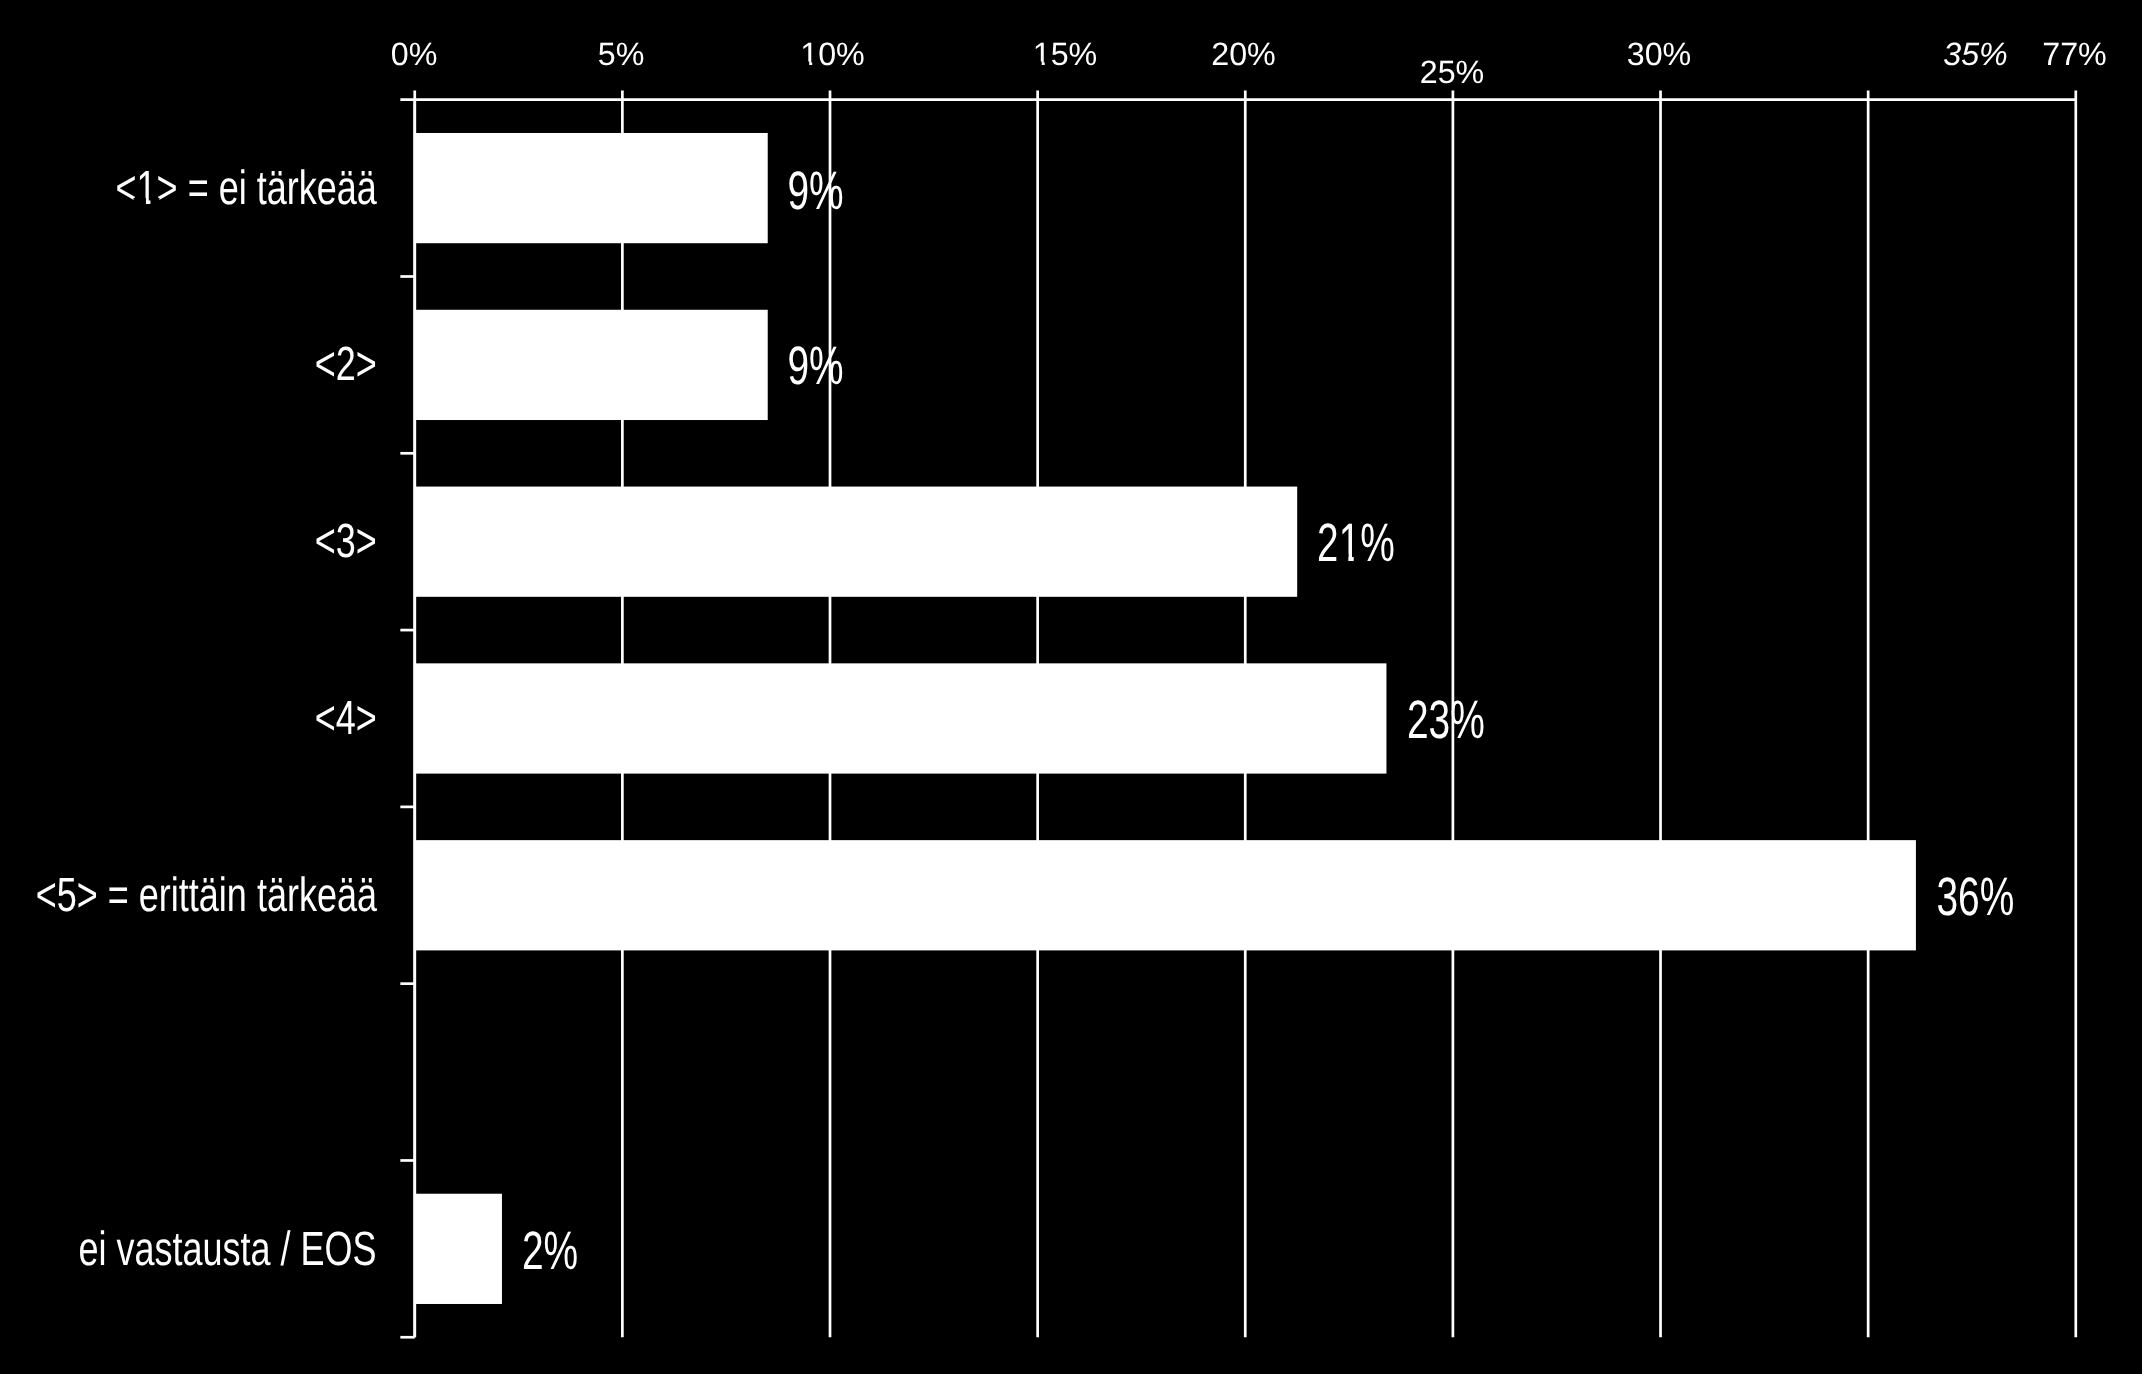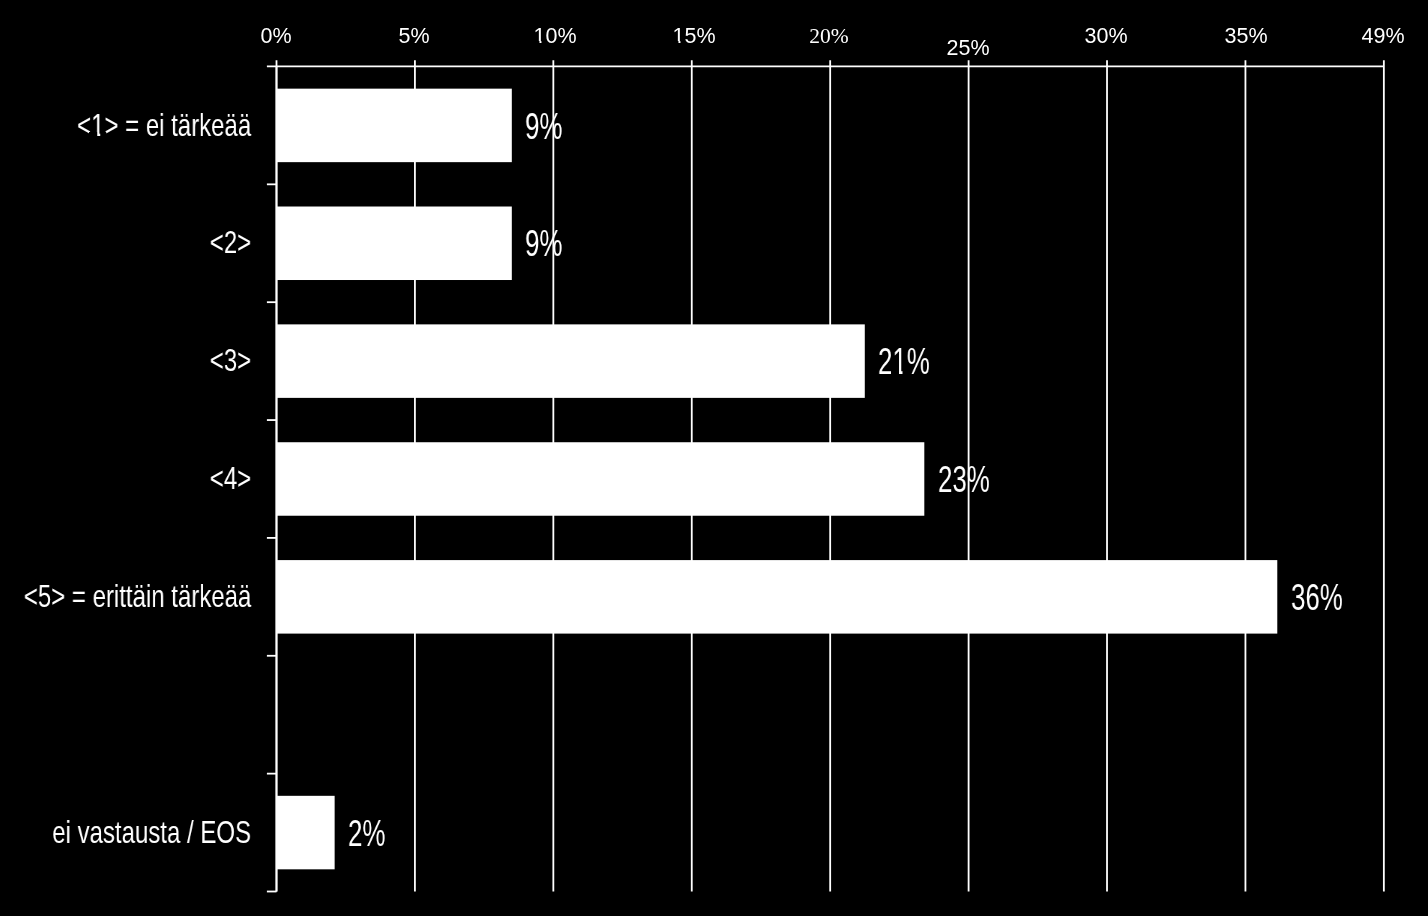--- a/index.html
+++ b/index.html
@@ -54,26 +54,26 @@
         <rect x="276.5" y="324.3735714285714" width="588.285" height="73.5" fill="#ffffff"></rect>
         <rect x="276.5" y="442.235" width="647.8056" height="73.5" fill="#ffffff"></rect>
         <rect x="276.5" y="560.0964285714285" width="1000.7766" height="73.5" fill="#ffffff"></rect>
         <rect x="276.5" y="795.8192857142857" width="58.1364" height="73.5" fill="#ffffff"></rect>
       </g>
   </svg>
 
   <div class="xlab" style="left: 275.7px;">0%</div>
   <div class="xlab" style="left: 414.12px;">5%</div>
   <div class="xlab" style="left: 555px;"><span class="one">1</span>0%</div>
-  <div class="xlab" style="left: 694px; text-align: right;"><span class="one">1</span>5%</div>
-  <div class="xlab" style="left: 829.38px; font-family: Liberation Serif, serif;">20%</div>
+  <div class="xlab" style="left: 710px; text-align: right;"><span class="one">1</span>5%</div>
+  <div class="xlab" style="left: 829.38px;">20%</div>
   <div class="xlab" style="left: 967.8px; margin-top: 12px;">25%</div>
   <div class="xlab" style="left: 1106.22px;">30%</div>
-  <div class="xlab" style="left: 1246px;">35%</div>
-  <div class="xlab" style="left: 1383.06px;">49%</div>
+  <div class="xlab" style="left: 1317px; font-style: italic;">35%</div>
+  <div class="xlab" style="left: 1383.06px;">77%</div>
 
   <div class="cat" style="right: 1176.9px; top: 108.601px;">&lt;<span class="one">1</span>&gt; = ei tärkeää</div>
   <div class="cat" style="right: 1176.9px; top: 226.462px;">&lt;2&gt;</div>
   <div class="cat" style="right: 1176.9px; top: 344.324px;">&lt;3&gt;</div>
   <div class="cat" style="right: 1176.9px; top: 462.185px;">&lt;4&gt;</div>
   <div class="cat" style="right: 1176.9px; top: 580.046px;">&lt;5&gt; = erittäin tärkeää</div>
 
   <div class="cat" style="right: 1176.9px; top: 815.769px;">ei vastausta / EOS</div>
 
   <div class="dlab" style="left: 525.114px; top: 108.501px;">9%</div>

